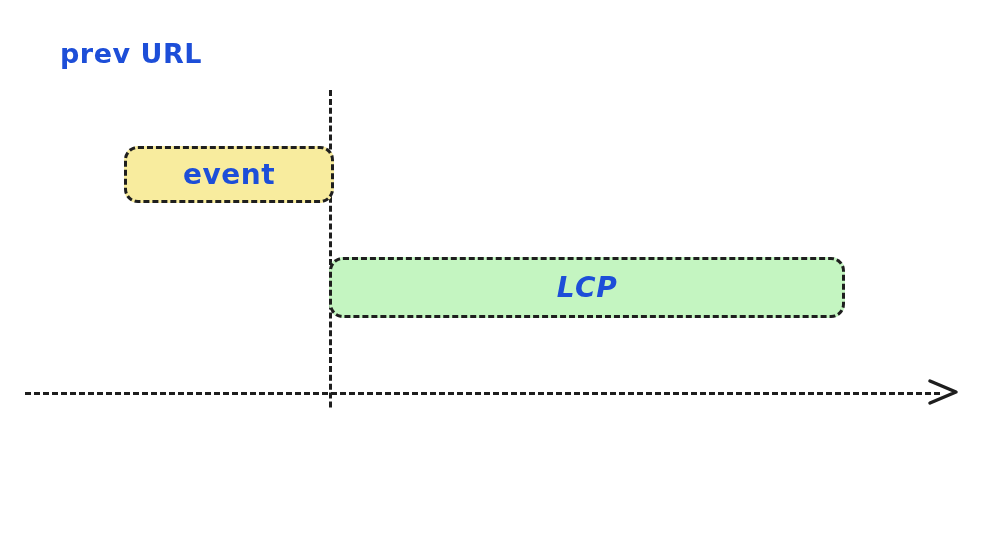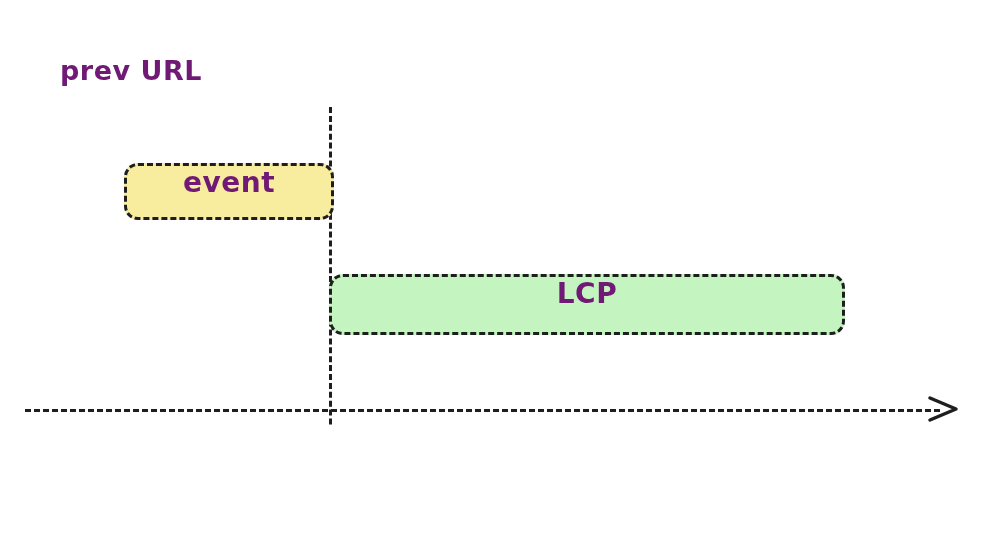--- a/index.html
+++ b/index.html
@@ -7,35 +7,35 @@
     padding: 0;
     background: #ffffff;
   }
   .canvas {
     position: relative;
     width: 986px;
     height: 408px;
     background: #ffffff;
     overflow: hidden;
     font-family: "DejaVu Sans", sans-serif;
-    color: #701a75;
-    margin-top: 17px;
+    color: #1d4ed8;
   }
   .abs { position: absolute; }
   .hand {
     font-weight: 700;
     letter-spacing: 0.5px;
     white-space: nowrap;
   }
   .lbl { font-size: 27px; line-height: 1.2; }
   .box {
     border: 3.5px dashed #1e1e1e;
     border-radius: 14px;
     box-sizing: border-box;
     display: flex;
+    align-items: center;
     justify-content: center;
   }
   .box-label { font-size: 28px; }
   .vline {
     width: 0;
     border-left: 3px dashed #1e1e1e;
   }
   .hline {
     height: 0;
     border-top: 3px dashed #1e1e1e;
@@ -49,21 +49,21 @@
   <div class="abs lbl hand" style="left:60px; top:38px;">prev URL</div>
 
 
   <div class="abs vline" style="left:329px; top:90px; height:362px;"></div>
 
   <div class="abs box" style="left: 124px; top: 146px; width: 210px; height: 57px; background-color: rgb(248, 236, 158);">
     <span class="hand box-label">event</span>
   </div>
 
   <div class="abs box" style="left: 329px; top: 257px; width: 516px; height: 61px; background-color: rgb(196, 245, 193);">
-    <span class="hand box-label" style="">LCP</span>
+    <span class="hand box-label" style="font-style:italic;">LCP</span>
   </div>
 
   <div class="abs hline" style="left:25px; top:392px; width:915px;"></div>
 
   <svg class="abs" style="left:926px; top:377px;" width="36" height="30" viewBox="0 0 36 30">
     <polyline points="4,4 30,15 4,26" fill="none" stroke="#1e1e1e" stroke-width="3.5" stroke-linecap="round" stroke-linejoin="round"></polyline>
   </svg>
 
 
 </div>

